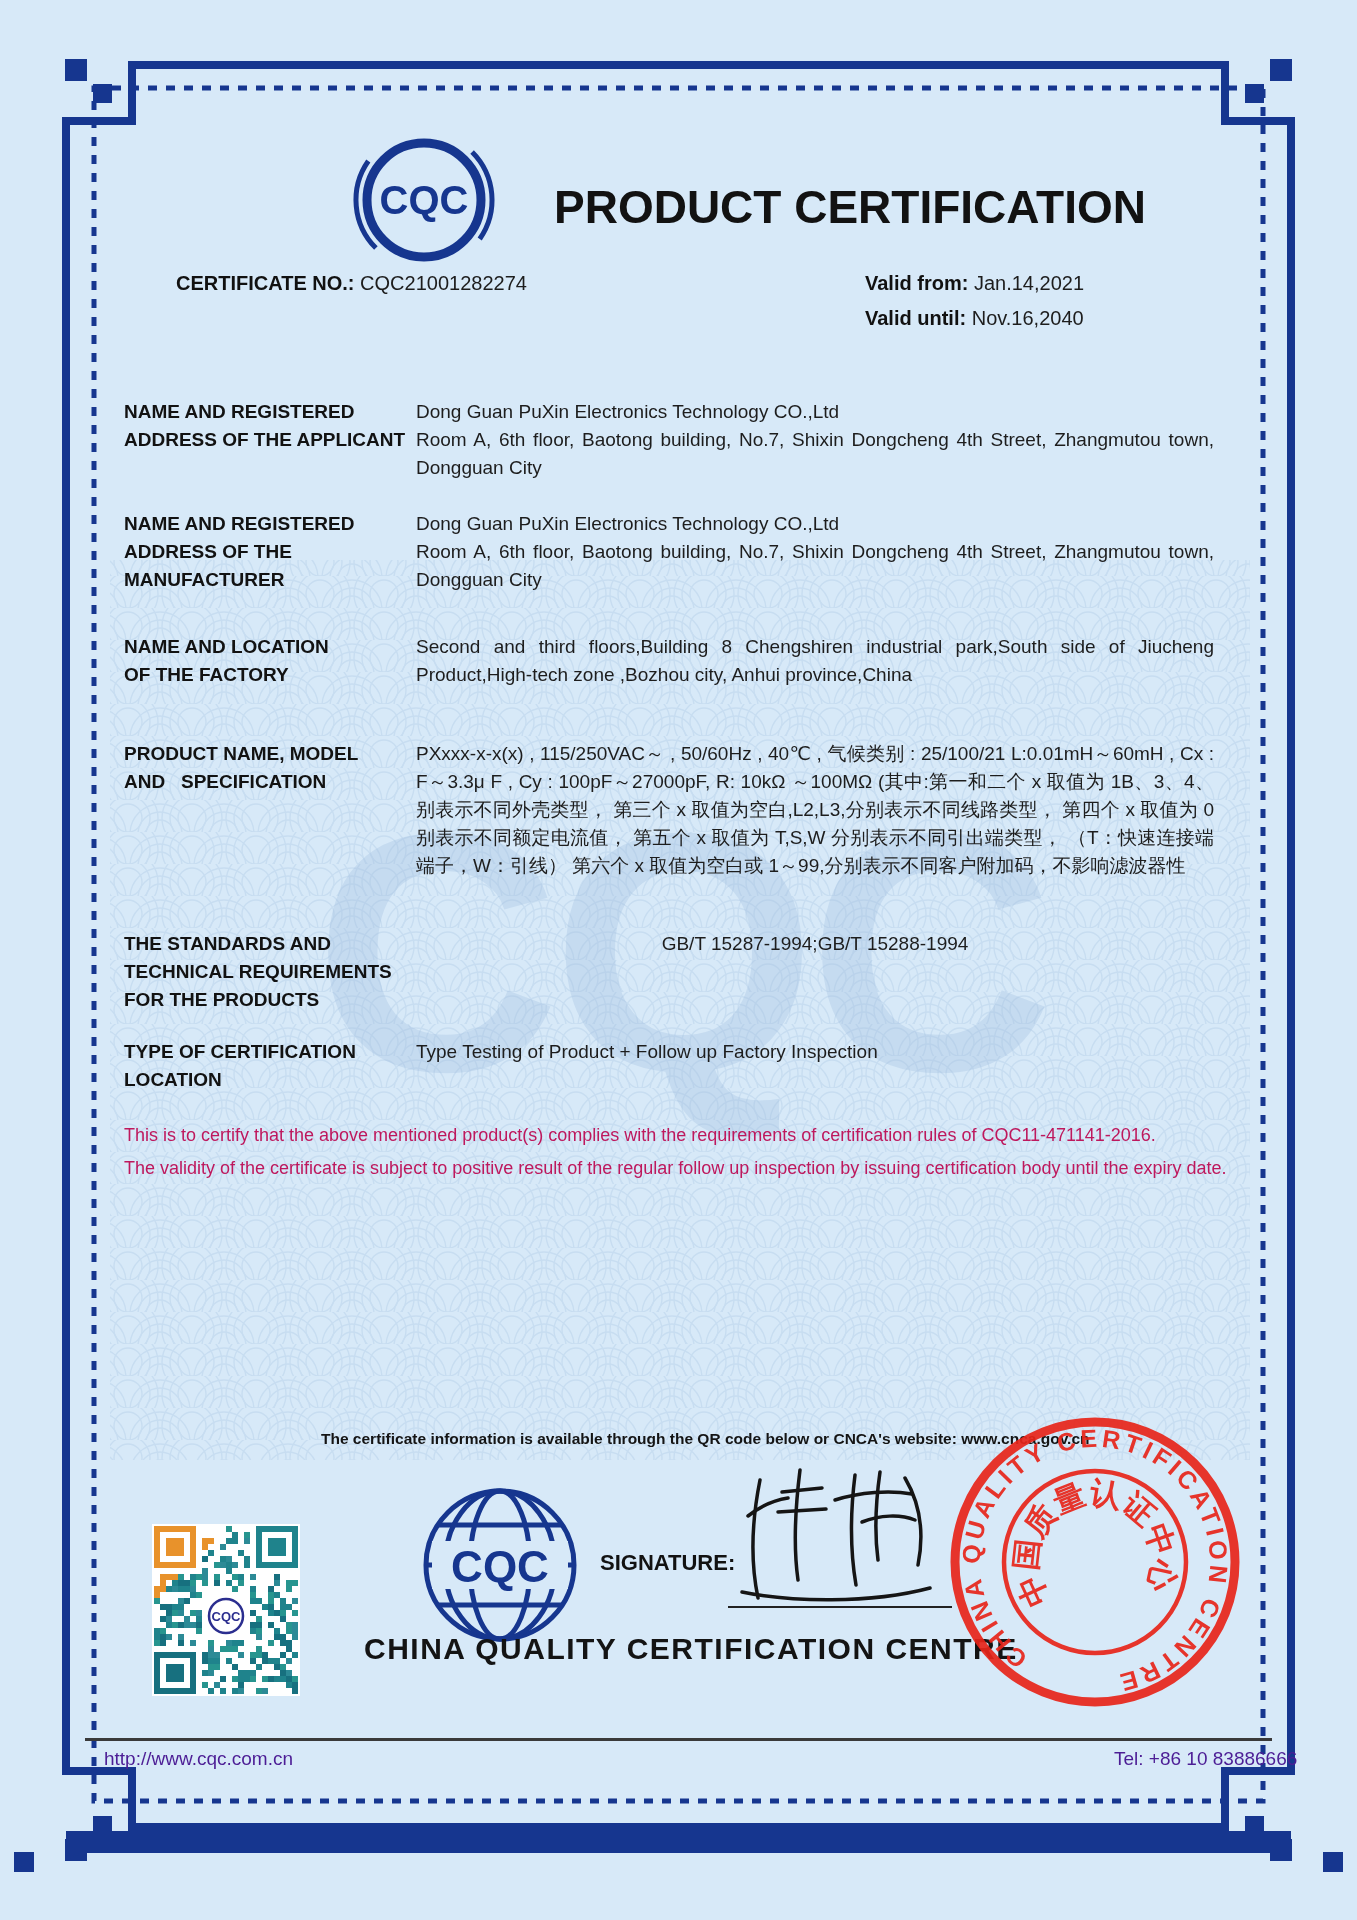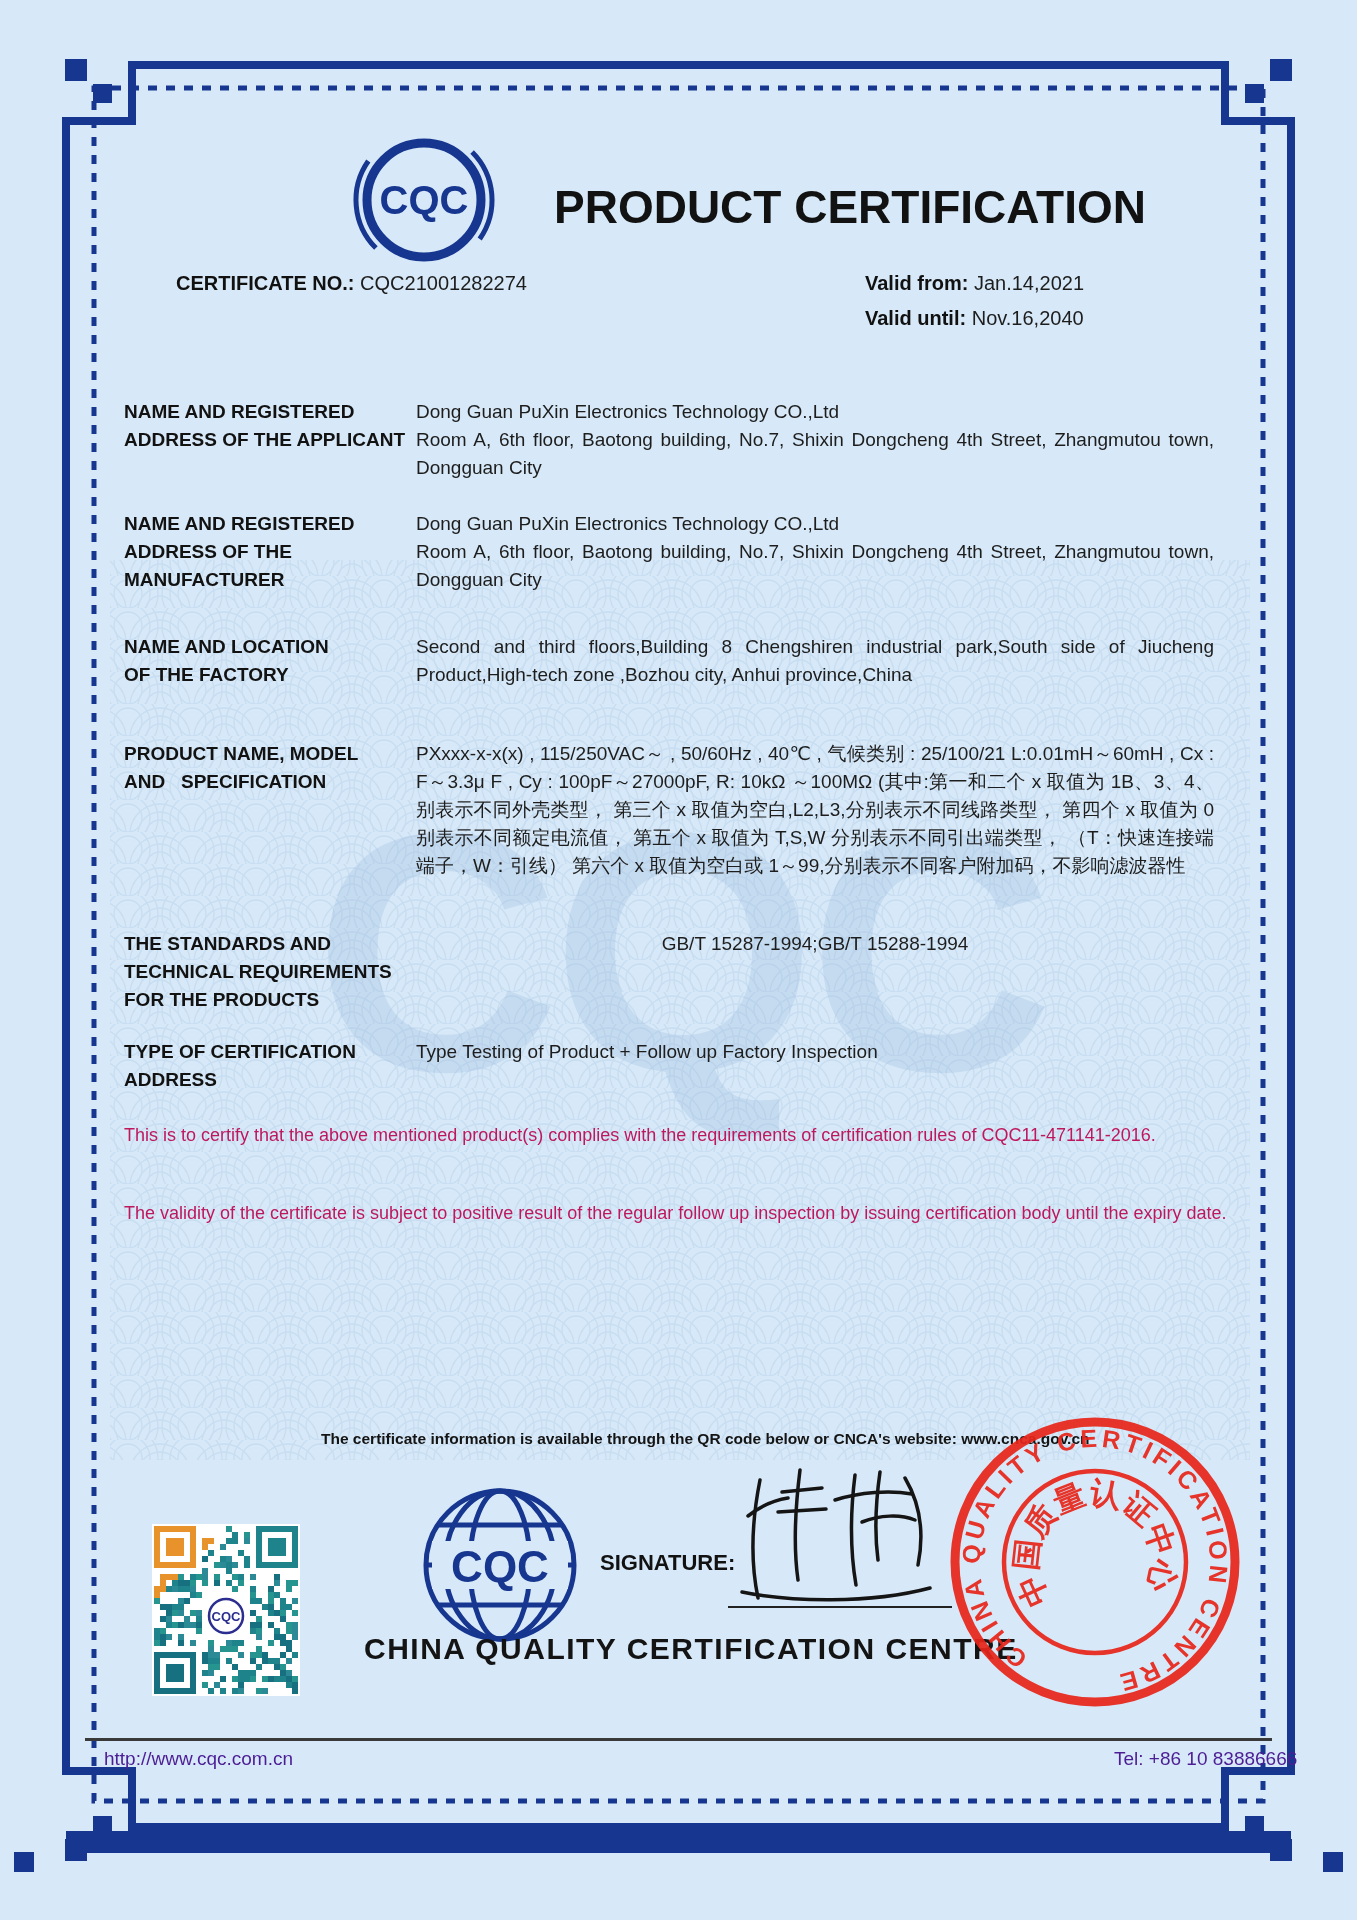--- a/index.html
+++ b/index.html
@@ -140,29 +140,29 @@
       <div class="flabel" style="top: 930px;">
         <div class="fline">THE STANDARDS AND</div>
         <div class="fline">TECHNICAL REQUIREMENTS</div>
         <div class="fline">FOR THE PRODUCTS</div>
       </div>
       <div class="fvalue" style="top: 930px; text-align: center;">
         <div class="fline">GB/T 15287-1994;GB/T 15288-1994</div>
       </div>
       <div class="flabel" style="top: 1038px;">
         <div class="fline">TYPE OF CERTIFICATION</div>
-        <div class="fline">ADDRESS</div>
+        <div class="fline">LOCATION</div>
       </div>
       <div class="fvalue" style="top: 1038px;">
         <div class="fline">Type Testing of Product + Follow up Factory Inspection</div>
       </div>
     </div>
 
   <div class="abs stmt" style="top:1123px;">This is to certify that the above mentioned product(s) complies with the requirements of certification rules of CQC11-471141-2016.</div>
-  <div class="abs stmt" style="top:1156px;margin-top:45px;">The validity of the certificate is subject to positive result of the regular follow up inspection by issuing certification body until the expiry date.</div>
+  <div class="abs stmt" style="top:1156px;">The validity of the certificate is subject to positive result of the regular follow up inspection by issuing certification body until the expiry date.</div>
 
   <div class="abs qrnote">The certificate information is available through the QR code below or CNCA's website: www.cnca.gov.cn</div>
 
   <svg id="qr-svg" class="abs" style="left:152px;top:1524px;" width="148" height="172" viewBox="0 0 148 172">
     <rect x="0" y="0" width="148" height="172" fill="#ffffff"></rect>
     <g id="qr-modules">
         <rect x="74" y="2" width="6" height="6" fill="#27958f"></rect>
         <rect x="80" y="8" width="6" height="6" fill="#1f838c"></rect>
         <rect x="92" y="8" width="6" height="6" fill="#27958f"></rect>
         <rect x="50" y="14" width="6" height="6" fill="#e8922b"></rect>

